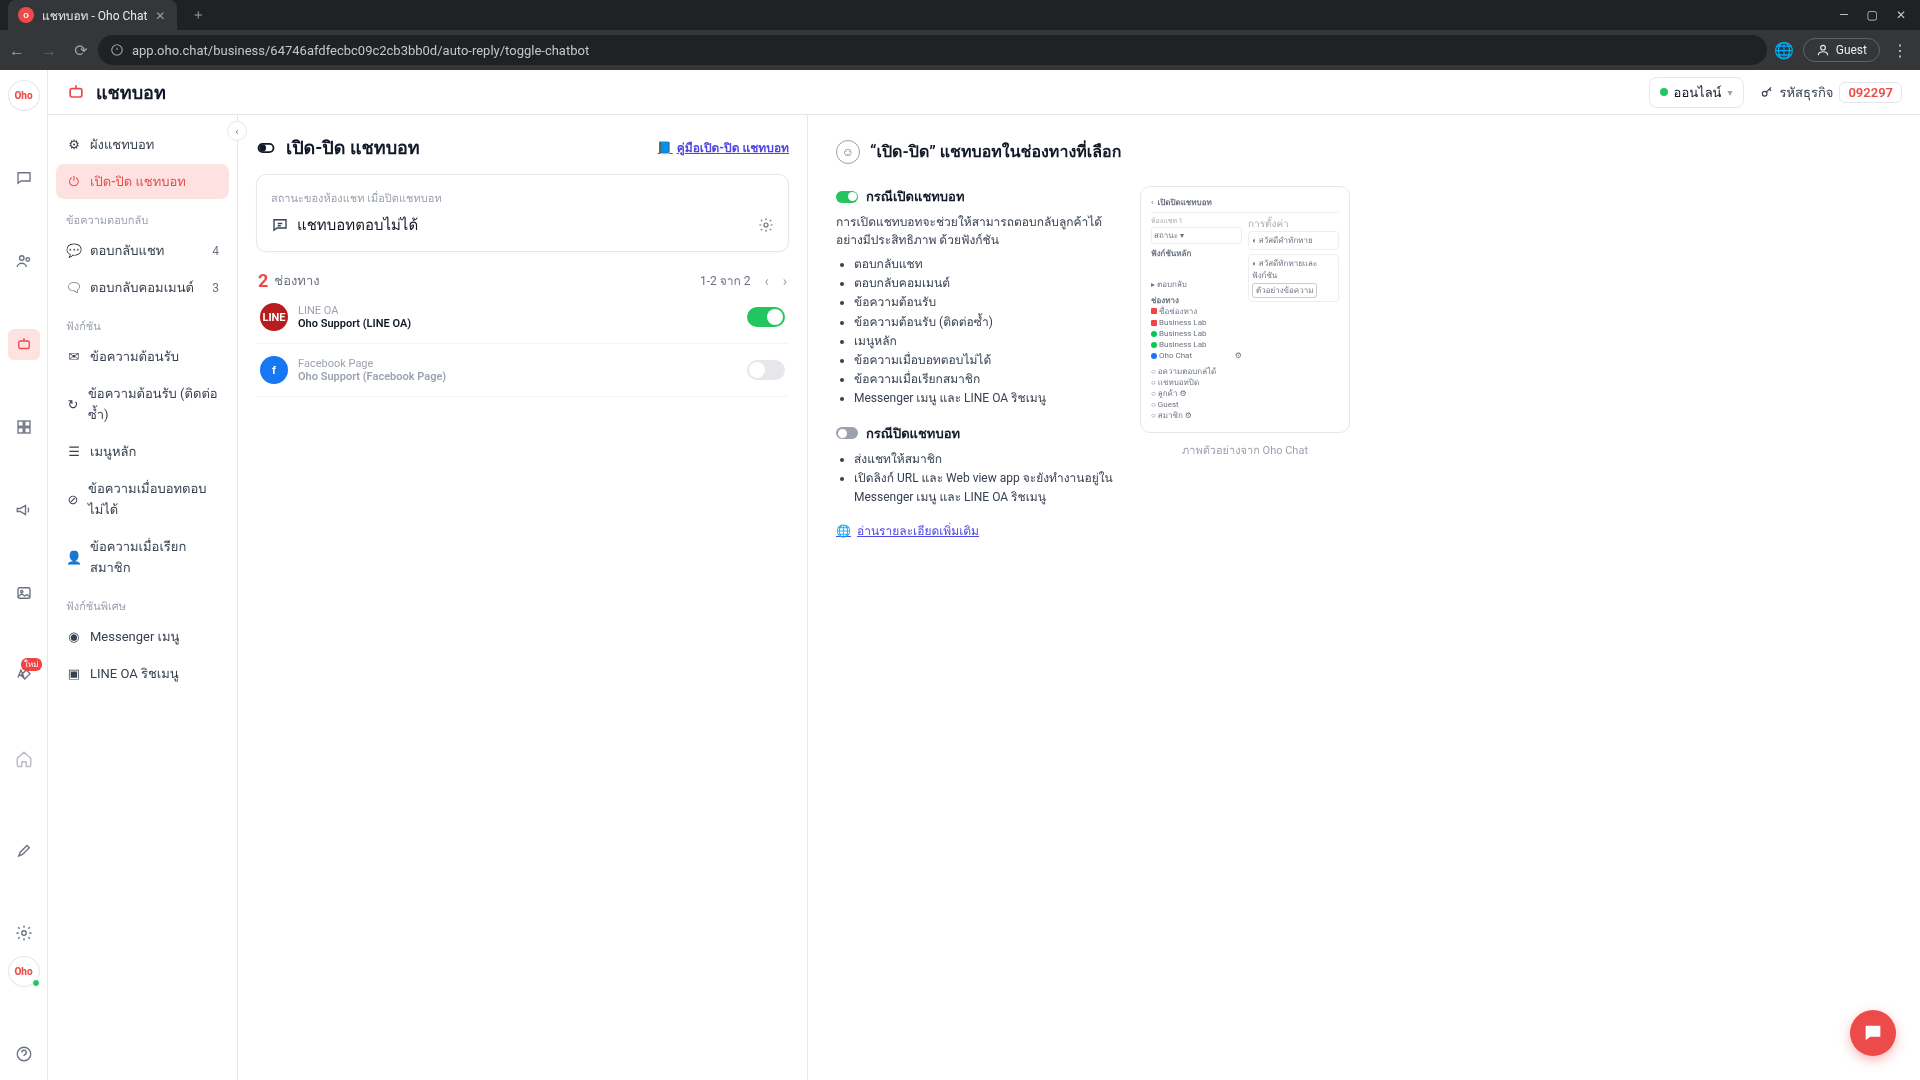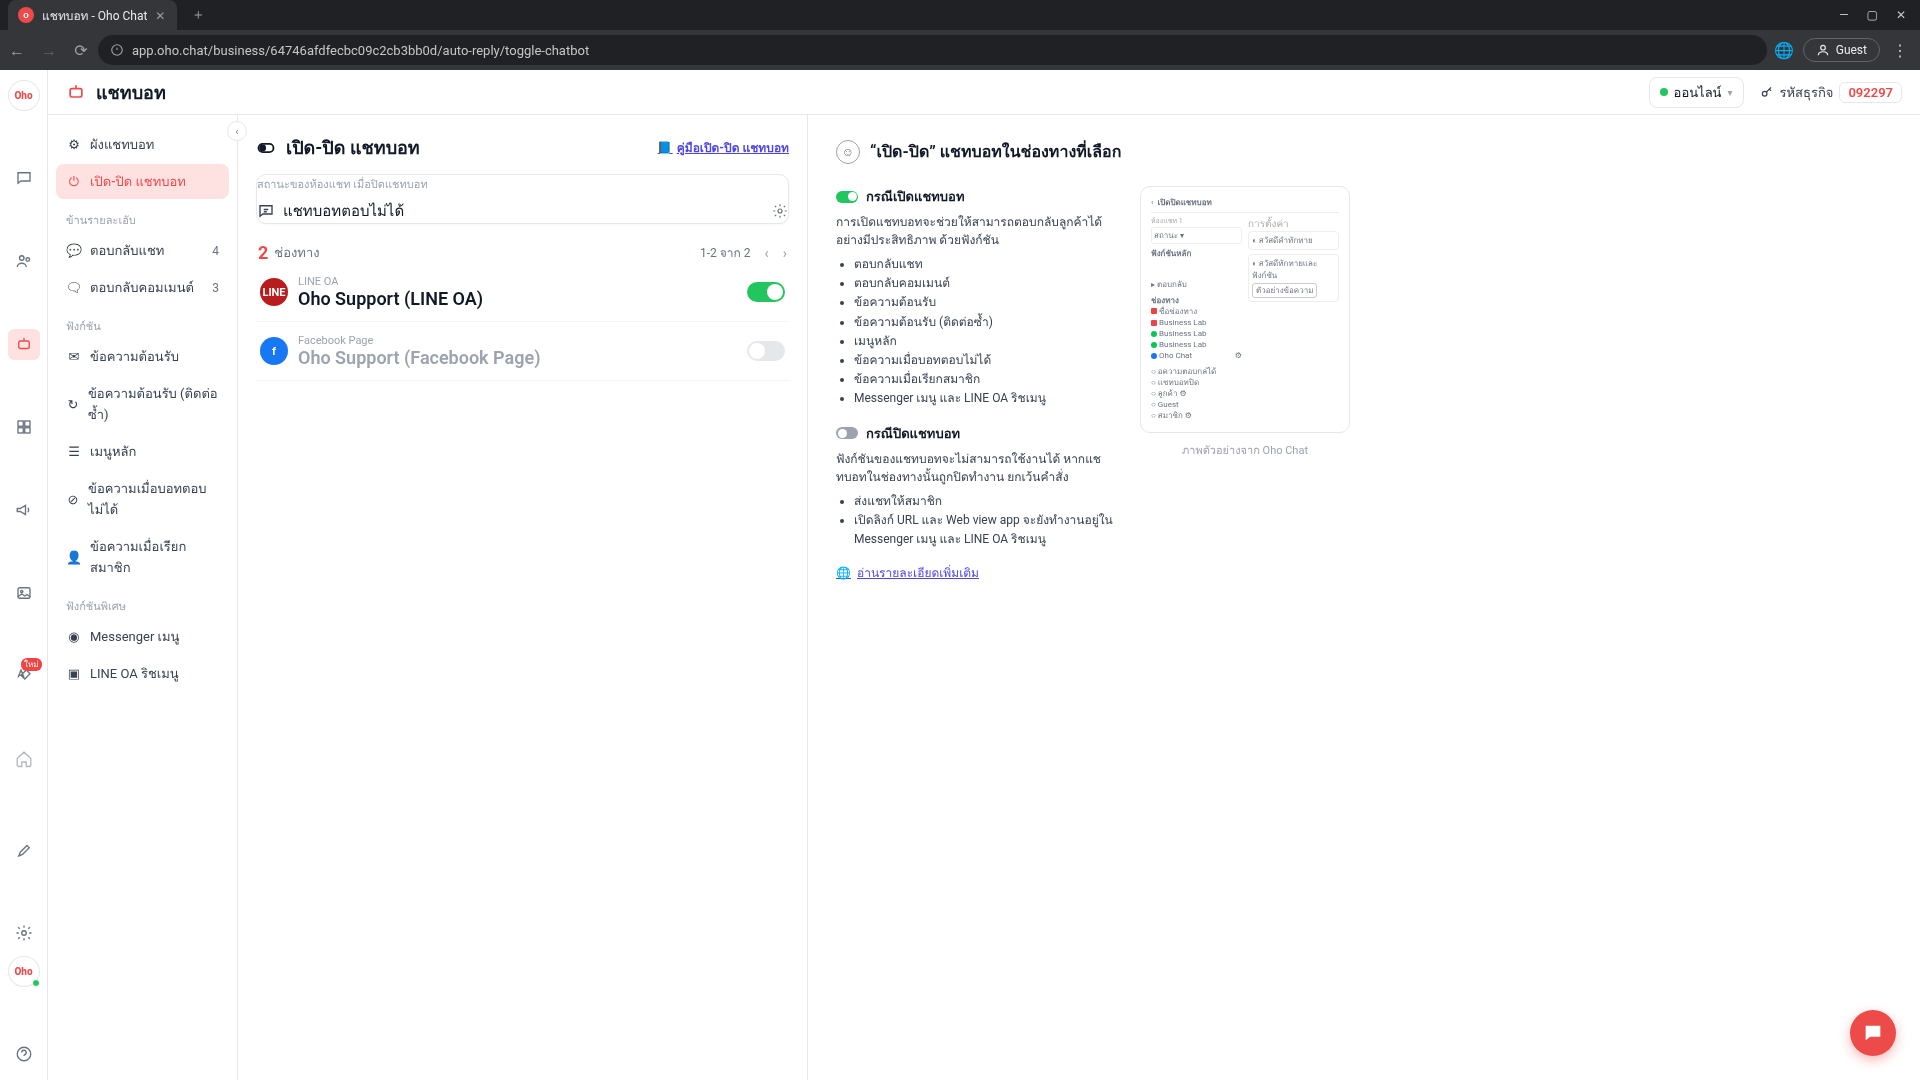--- a/index.html
+++ b/index.html
@@ -52,36 +52,36 @@
 .sb-item .count { margin-left:auto; color:#6B7280; font-size:12px;}
 .sb-item.active { background:#FEE2E2; color:#ED4A4A; font-weight:500;}
 .sb-section { font-size:11px; color:#9CA3AF; padding:10px 10px 4px; }
 .sb-ic { width:16px; height:16px; display:flex;align-items:center;justify-content:center; font-size:13px;}
 
 
 .main { flex:1; display:flex; overflow:hidden;}
 .center { width:570px; padding:18px; border-right:1px solid #E5E7EB; background:#fff;}
 .center h1 { font-size:18px; font-weight:700; display:flex; align-items:center; gap:10px;}
 .guide-link { margin-left:auto; font-size:12px; color:#4F46E5; text-decoration:underline; cursor:pointer; display:flex;align-items:center;gap:4px;}
-.card { border:1px solid #E5E7EB; border-radius:10px; margin-top:12px; background:#fff; box-shadow:0 1px 2px rgba(0,0,0,0.03);}
+.card { border:1px solid #E5E7EB; border-radius:10px; padding:14px; margin-top:12px; background:#fff; box-shadow:0 1px 2px rgba(0,0,0,0.03);}
 .card-small-label { font-size:11px; color:#9CA3AF; margin-bottom:6px;}
 .card-row { display:flex; align-items:center; gap:8px; font-size:15px; }
 .gear { margin-left:auto; color:#6B7280; cursor:pointer;}
 .pager { display:flex; align-items:center; margin-top:18px; padding:0 2px;}
 .pager .big { font-size:18px; color:#ED4A4A; font-weight:700; margin-right:6px;}
 .pager .label { font-size:13px; color:#6B7280;}
 .pager-right { margin-left:auto; display:flex; align-items:center; gap:14px; font-size:12px; color:#6B7280;}
 .pager-arrow { cursor:pointer; color:#9CA3AF; font-size:14px;}
 .ch-row { display:flex; align-items:center; gap:10px; padding:12px 4px; border-bottom:1px solid #F3F4F6;}
 .ch-ic { width:28px;height:28px;border-radius:50%; display:flex;align-items:center;justify-content:center; color:#fff; font-size:11px; font-weight:700;}
 .ch-line { background:#b91c1c;}
 .ch-fb { background:#1877F2;}
 .ch-text { display:flex; flex-direction:column;}
 .ch-sub { font-size:11px; color:#9CA3AF;}
-.ch-title { font-size:18px; font-weight:600; color:#111827;}
+.ch-title { font-size:11px; font-weight:600; color:#111827;}
 .ch-row .off .ch-title { color:#9CA3AF;}
 .toggle { margin-left:auto; width:38px; height:20px; border-radius:999px; position:relative; cursor:pointer;}
 .toggle.on { background:#22C55E;}
 .toggle.off { background:#E5E7EB;}
 .toggle::after { content:""; position:absolute; width:16px;height:16px;border-radius:50%; background:#fff; top:2px;}
 .toggle.on::after { right:2px;}
 .toggle.off::after { left:2px;}
 
 
 .info { flex:1; padding:24px 28px; overflow:auto; background:#fff;}
@@ -254,21 +254,21 @@
       <div class="collapse-btn">‹</div>
       <div class="sb-item">
           <span class="sb-ic">⚙</span>
           <span>ผังแชทบอท</span>
         </div>
       <div class="sb-item active">
           <span class="sb-ic">⏻</span>
           <span>เปิด-ปิด แชทบอท</span>
         </div>
 
-      <div class="sb-section">ข้านรายละเอับ</div>
+      <div class="sb-section">ข้อความตอบกลับ</div>
       <div class="sb-item">
           <span class="sb-ic">💬</span>
           <span>ตอบกลับแชท</span>
           <span class="count">4</span>
         </div>
       <div class="sb-item">
           <span class="sb-ic">🗨</span>
           <span>ตอบกลับคอมเมนต์</span>
           <span class="count">3</span>
         </div>
@@ -390,21 +390,20 @@
               <li>เมนูหลัก</li>
               <li>ข้อความเมื่อบอทตอบไม่ได้</li>
               <li>ข้อความเมื่อเรียกสมาชิก</li>
               <li>Messenger เมนู และ LINE OA ริชเมนู</li>
             </ul>
 
             <div class="toggle-label">
                 <span class="mini-toggle off"></span>
                 <span>กรณีปิดแชทบอท</span>
               </div>
-            <div class="info-desc">ฟังก์ชันของแชทบอทจะไม่สามารถใช้งานได้ หากแชทบอทในช่องทางนั้นถูกปิดทำงาน ยกเว้นคำสั่ง</div>
             <ul>
               <li>ส่งแชทให้สมาชิก</li>
               <li>เปิดลิงก์ URL และ Web view app จะยังทำงานอยู่ใน Messenger เมนู และ LINE OA ริชเมนู</li>
             </ul>
 
             <a class="more-link">
                 <span class="more-link-ic">🌐</span>
                 <span>อ่านรายละเอียดเพิ่มเติม</span>
               </a>
           </div>

